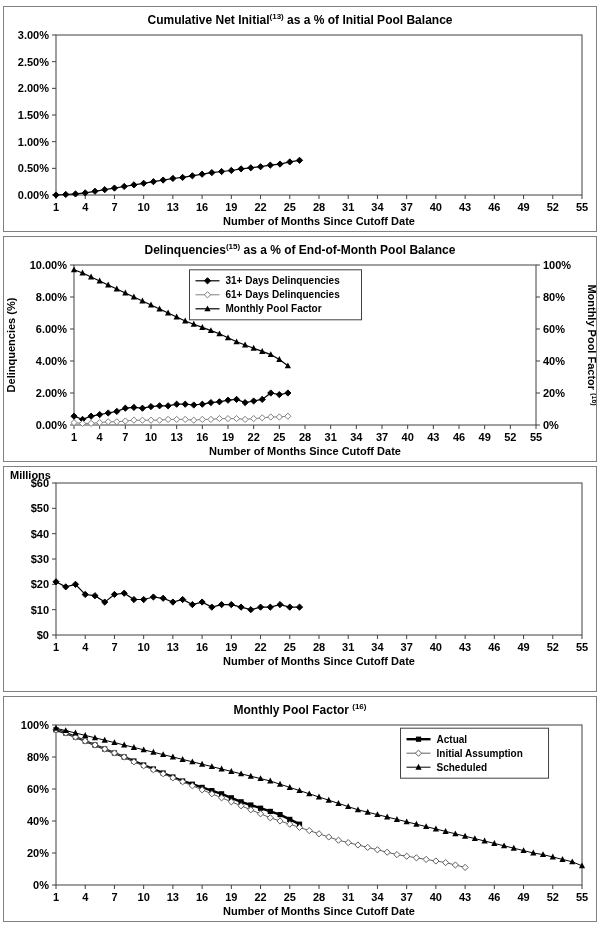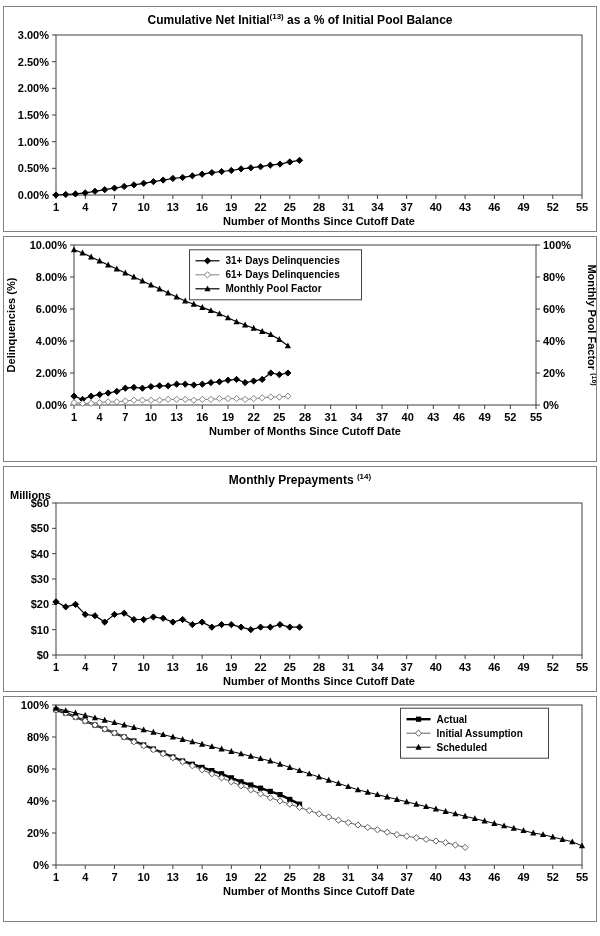--- a/index.html
+++ b/index.html
@@ -115,20 +115,21 @@
         <path d="M246.8148148148148,137.70000000000002 L249.9148148148148,140.8 L246.8148148148148,143.9 L243.71481481481482,140.8 Z" fill="#000000" stroke="#000000" stroke-width="1"></path>
         <path d="M256.55555555555554,136.63333333333335 L259.65555555555557,139.73333333333335 L256.55555555555554,142.83333333333334 L253.45555555555555,139.73333333333335 Z" fill="#000000" stroke="#000000" stroke-width="1"></path>
         <path d="M266.2962962962963,135.03333333333333 L269.3962962962963,138.13333333333333 L266.2962962962963,141.23333333333332 L263.1962962962963,138.13333333333333 Z" fill="#000000" stroke="#000000" stroke-width="1"></path>
         <path d="M276.03703703703707,133.96666666666667 L279.1370370370371,137.06666666666666 L276.03703703703707,140.16666666666666 L272.93703703703704,137.06666666666666 Z" fill="#000000" stroke="#000000" stroke-width="1"></path>
         <path d="M285.77777777777777,131.83333333333334 L288.8777777777778,134.93333333333334 L285.77777777777777,138.03333333333333 L282.67777777777775,134.93333333333334 Z" fill="#000000" stroke="#000000" stroke-width="1"></path>
         <path d="M295.51851851851853,130.23333333333332 L298.61851851851856,133.33333333333331 L295.51851851851853,136.4333333333333 L292.4185185185185,133.33333333333331 Z" fill="#000000" stroke="#000000" stroke-width="1"></path>
       </svg>
   </section>
 
   <section class="panel">
+    <div class="chart-title"><span>Delinquencies</span><sup>(15)</sup><span> as a % of End-of-Month Pool Balance</span></div>
     <svg width="592" height="204">
         <rect x="70" y="8" width="462" height="160" fill="#ffffff" stroke="#404040" stroke-width="1"></rect>
         <line x1="66" y1="168" x2="70" y2="168" stroke="#404040"></line>
         <text x="63" y="172" font-family="&quot;Liberation Sans&quot;, sans-serif" font-size="11" font-weight="bold" fill="#000000" text-anchor="end">0.00%</text>
         <line x1="66" y1="136" x2="70" y2="136" stroke="#404040"></line>
         <text x="63" y="140" font-family="&quot;Liberation Sans&quot;, sans-serif" font-size="11" font-weight="bold" fill="#000000" text-anchor="end">2.00%</text>
         <line x1="66" y1="104" x2="70" y2="104" stroke="#404040"></line>
         <text x="63" y="108" font-family="&quot;Liberation Sans&quot;, sans-serif" font-size="11" font-weight="bold" fill="#000000" text-anchor="end">4.00%</text>
         <line x1="66" y1="72" x2="70" y2="72" stroke="#404040"></line>
         <text x="63" y="76" font-family="&quot;Liberation Sans&quot;, sans-serif" font-size="11" font-weight="bold" fill="#000000" text-anchor="end">6.00%</text>
@@ -277,21 +278,20 @@
         <line x1="191.5" y1="37.8" x2="215.5" y2="37.8" stroke="#808080" stroke-width="1"></line>
         <path d="M203.5,34.699999999999996 L206.6,37.8 L203.5,40.9 L200.4,37.8 Z" fill="#ffffff" stroke="#808080" stroke-width="1"></path>
         <text x="221.5" y="41.3" font-family="&quot;Liberation Sans&quot;, sans-serif" font-size="10" font-weight="bold" fill="#000000">61+ Days Delinquencies</text>
         <line x1="191.5" y1="51.8" x2="215.5" y2="51.8" stroke="#000000" stroke-width="1.2"></line>
         <path d="M203.5,48.4 L206.6,54.3 L200.4,54.3 Z" fill="#000000"></path>
         <text x="221.5" y="55.3" font-family="&quot;Liberation Sans&quot;, sans-serif" font-size="10" font-weight="bold" fill="#000000">Monthly Pool Factor</text>
       </svg>
   </section>
 
   <section class="panel">
-    <div class="chart-title"><span>Monthly Prepayments </span><sup>(14)</sup><span></span></div>
     <svg width="592" height="204">
         <rect x="52" y="16" width="526" height="152" fill="#ffffff" stroke="#404040" stroke-width="1"></rect>
         <line x1="48" y1="168" x2="52" y2="168" stroke="#404040"></line>
         <text x="45" y="172" font-family="&quot;Liberation Sans&quot;, sans-serif" font-size="11" font-weight="bold" fill="#000000" text-anchor="end">$0</text>
         <line x1="48" y1="142.66666666666666" x2="52" y2="142.66666666666666" stroke="#404040"></line>
         <text x="45" y="146.66666666666666" font-family="&quot;Liberation Sans&quot;, sans-serif" font-size="11" font-weight="bold" fill="#000000" text-anchor="end">$10</text>
         <line x1="48" y1="117.33333333333334" x2="52" y2="117.33333333333334" stroke="#404040"></line>
         <text x="45" y="121.33333333333334" font-family="&quot;Liberation Sans&quot;, sans-serif" font-size="11" font-weight="bold" fill="#000000" text-anchor="end">$20</text>
         <line x1="48" y1="92" x2="52" y2="92" stroke="#404040"></line>
         <text x="45" y="96" font-family="&quot;Liberation Sans&quot;, sans-serif" font-size="11" font-weight="bold" fill="#000000" text-anchor="end">$30</text>
@@ -365,20 +365,21 @@
         <path d="M246.8148148148148,139.56666666666666 L249.9148148148148,142.66666666666666 L246.8148148148148,145.76666666666665 L243.71481481481482,142.66666666666666 Z" fill="#000000" stroke="#000000" stroke-width="1"></path>
         <path d="M256.55555555555554,137.03333333333333 L259.65555555555557,140.13333333333333 L256.55555555555554,143.23333333333332 L253.45555555555555,140.13333333333333 Z" fill="#000000" stroke="#000000" stroke-width="1"></path>
         <path d="M266.2962962962963,137.03333333333333 L269.3962962962963,140.13333333333333 L266.2962962962963,143.23333333333332 L263.1962962962963,140.13333333333333 Z" fill="#000000" stroke="#000000" stroke-width="1"></path>
         <path d="M276.03703703703707,134.5 L279.1370370370371,137.6 L276.03703703703707,140.7 L272.93703703703704,137.6 Z" fill="#000000" stroke="#000000" stroke-width="1"></path>
         <path d="M285.77777777777777,137.03333333333333 L288.8777777777778,140.13333333333333 L285.77777777777777,143.23333333333332 L282.67777777777775,140.13333333333333 Z" fill="#000000" stroke="#000000" stroke-width="1"></path>
         <path d="M295.51851851851853,137.03333333333333 L298.61851851851856,140.13333333333333 L295.51851851851853,143.23333333333332 L292.4185185185185,140.13333333333333 Z" fill="#000000" stroke="#000000" stroke-width="1"></path>
       </svg>
   </section>
 
   <section class="panel">
+    <div class="chart-title"><span>Monthly Pool Factor </span><sup>(16)</sup><span></span></div>
     <svg width="592" height="204">
         <rect x="52" y="8" width="526" height="160" fill="#ffffff" stroke="#404040" stroke-width="1"></rect>
         <line x1="48" y1="168" x2="52" y2="168" stroke="#404040"></line>
         <text x="45" y="172" font-family="&quot;Liberation Sans&quot;, sans-serif" font-size="11" font-weight="bold" fill="#000000" text-anchor="end">0%</text>
         <line x1="48" y1="136" x2="52" y2="136" stroke="#404040"></line>
         <text x="45" y="140" font-family="&quot;Liberation Sans&quot;, sans-serif" font-size="11" font-weight="bold" fill="#000000" text-anchor="end">20%</text>
         <line x1="48" y1="104" x2="52" y2="104" stroke="#404040"></line>
         <text x="45" y="108" font-family="&quot;Liberation Sans&quot;, sans-serif" font-size="11" font-weight="bold" fill="#000000" text-anchor="end">40%</text>
         <line x1="48" y1="72" x2="52" y2="72" stroke="#404040"></line>
         <text x="45" y="76" font-family="&quot;Liberation Sans&quot;, sans-serif" font-size="11" font-weight="bold" fill="#000000" text-anchor="end">60%</text>

